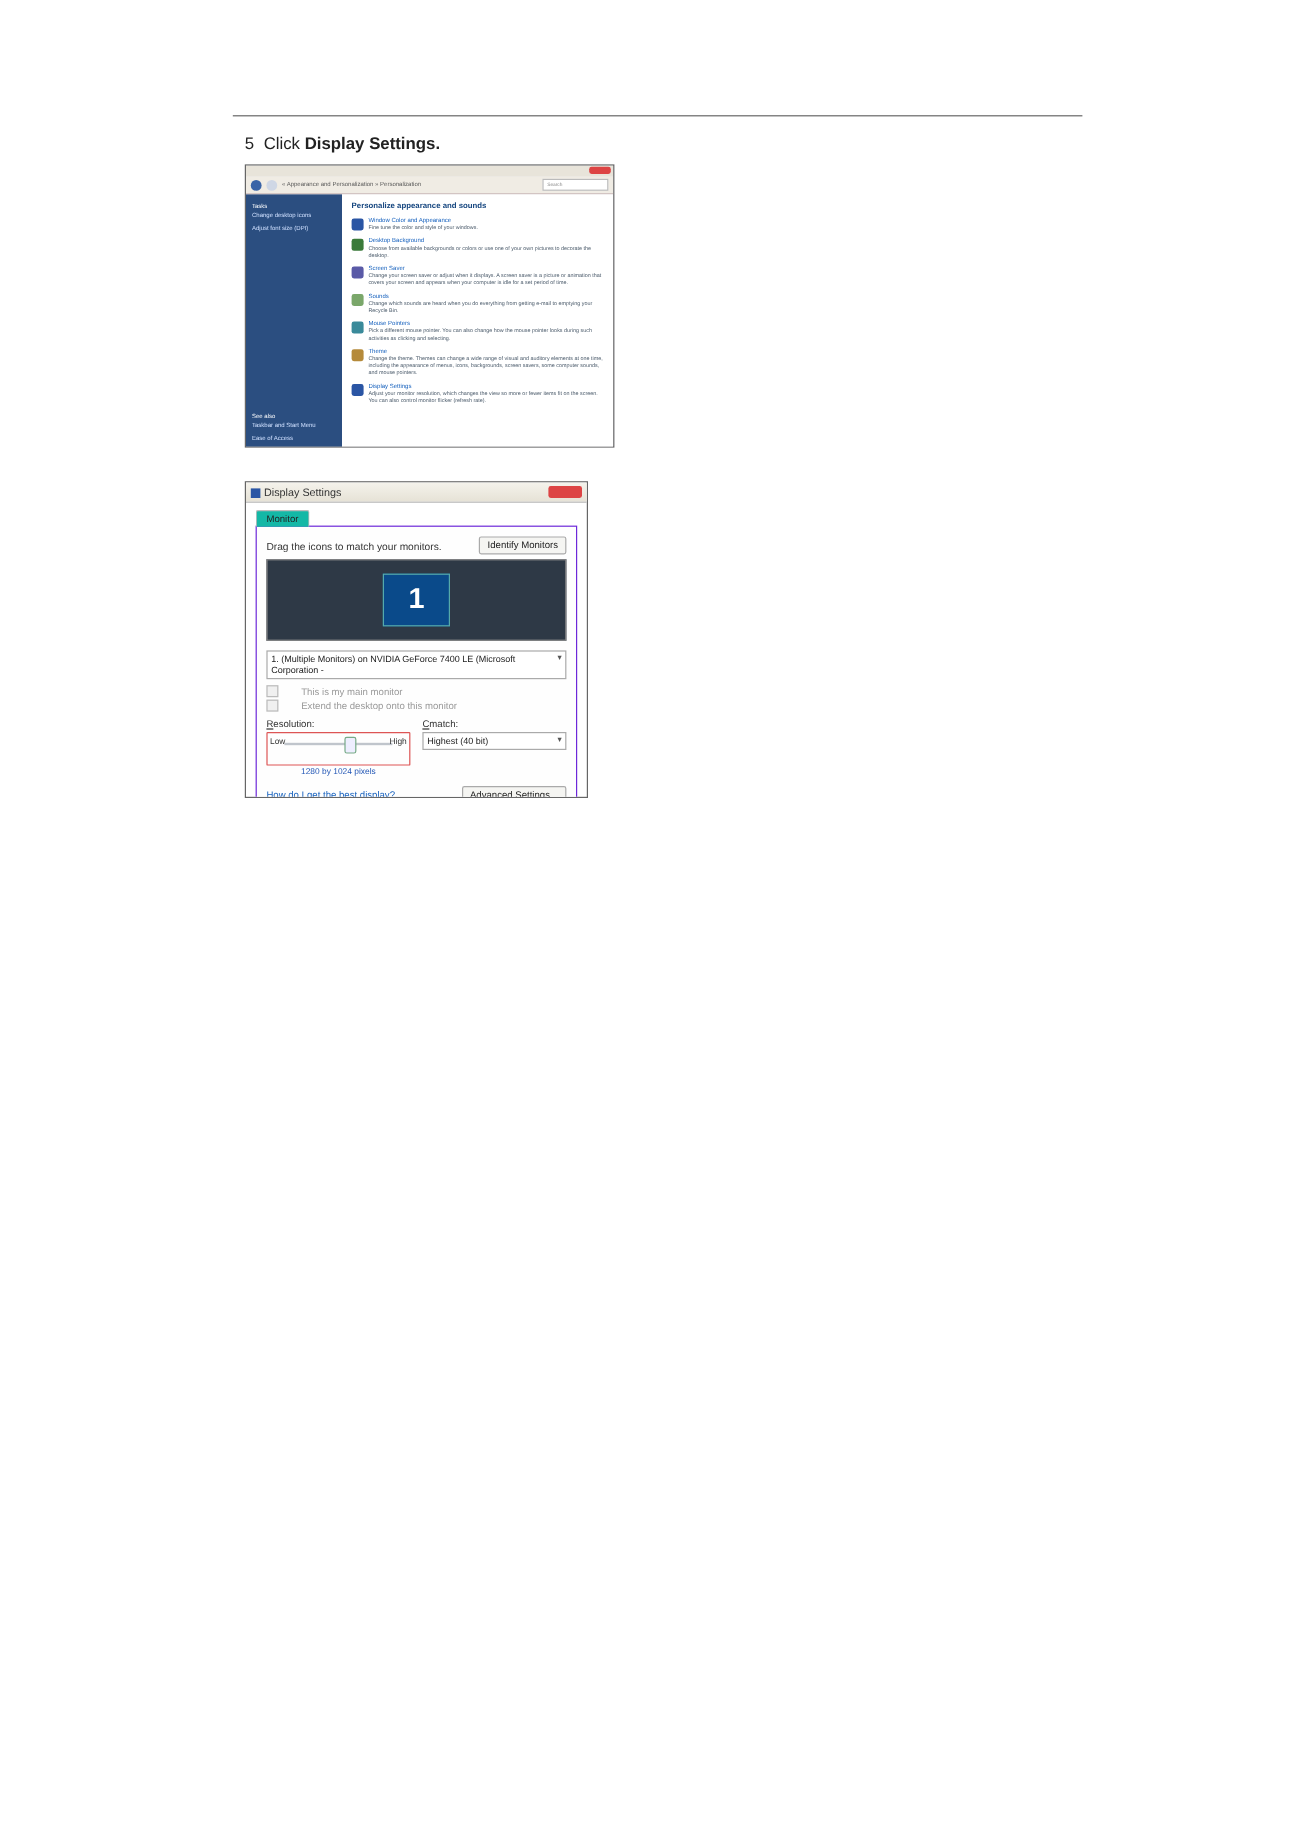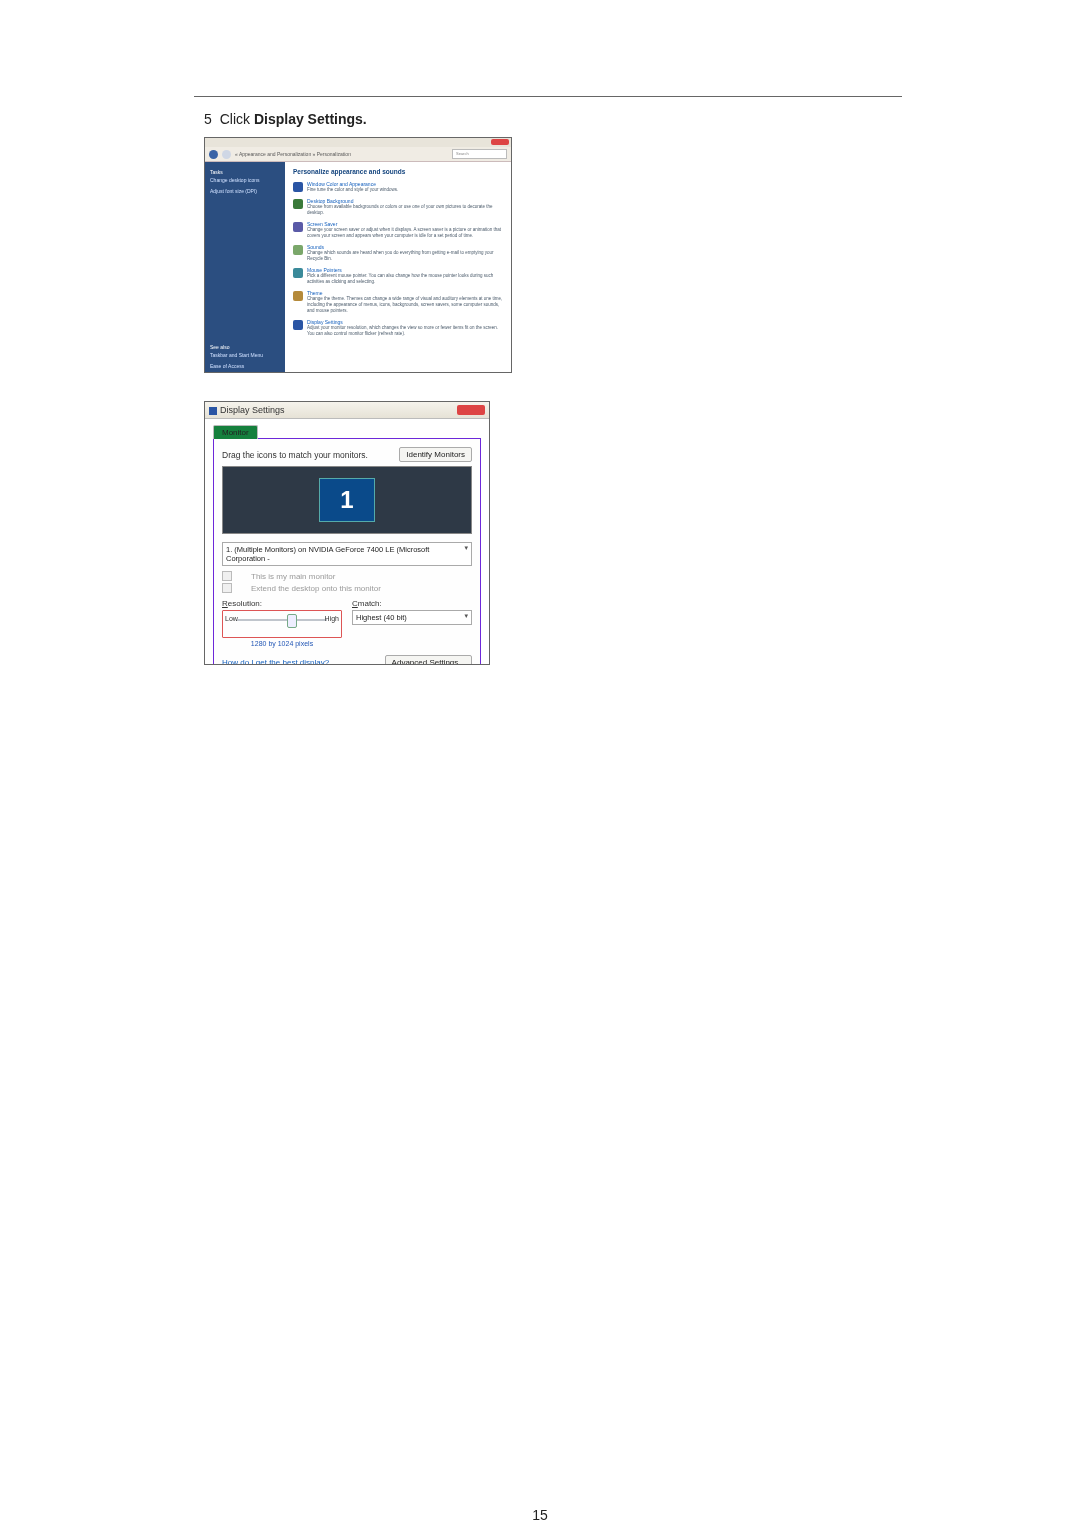--- a/index.html
+++ b/index.html
@@ -32,21 +32,21 @@
   .s1-txt .lnk{color:#1560bd;font-size:5px}
   .s1-txt .desc{color:#4a5a6a;font-size:4.5px;line-height:6px}
 
   
   .shot2{width:284px;height:262px;position:relative;background:#fff;font-size:9px;overflow:hidden}
   .s2-title{height:16px;background:linear-gradient(#f5f3ec,#e6e2d6);border-bottom:1px solid #bbb;display:flex;align-items:center;justify-content:space-between;padding:0 4px}
   .s2-title .t{font-size:9px;color:#333}
   .s2-title .g{width:8px;height:8px;background:#2a55a4;margin-right:3px;display:inline-block;vertical-align:middle}
   .s2-title .cl{width:28px;height:10px;background:#d44;border-radius:2px}
   .s2-inner{padding:6px 8px 0 8px}
-  .s2-tab{display:inline-block;border:1px solid #bbb;border-bottom:none;background:#15803d;padding:2px 8px;font-size:8px;border-radius:2px 2px 0 0}
+  .s2-tab{display:inline-block;border:1px solid #bbb;border-bottom:none;background:#14b8a6;padding:2px 8px;font-size:8px;border-radius:2px 2px 0 0}
   .s2-panel{border:1px solid #6d28d9;background:#fefefe;margin-top:-1px;padding:8px}
   .s2-row1{display:flex;justify-content:space-between;align-items:center;margin-bottom:4px}
   .s2-drag{font-size:8.5px;color:#333}
   .s2-btn{border:1px solid #aaa;background:#f5f5f2;font-size:8px;padding:2px 6px;border-radius:2px}
   .s2-canvas{height:66px;background:#2e3946;border:1px solid #888;margin:4px 0 8px 0;display:flex;align-items:center;justify-content:center}
   .s2-mon{width:54px;height:42px;background:#0a4a8a;border:1px solid #5aa;display:flex;align-items:center;justify-content:center;color:#fff;font-size:24px;font-weight:700}
   .s2-combo{border:1px solid #aaa;background:#fff;font-size:7.5px;padding:2px 3px;margin-bottom:5px;position:relative}
   .s2-combo:after{content:"▾";position:absolute;right:3px;top:1px;font-size:7px;color:#555}
   .s2-chk{font-size:8px;color:#9a9a9a;display:flex;align-items:center;gap:19px;margin-bottom:2px}
   .s2-chk .box{width:8px;height:8px;border:1px solid #bbb;background:#f0f0f0}
@@ -207,14 +207,13 @@
 
         <div class="s2-row2">
           <span class="s2-help">How do I get the best display?</span>
           <span class="s2-btn">Advanced Settings...</span>
         </div>
       </div>
     </div>
 
   </div>
 
-  <div class="page-num">15</div>
 </div>
 
 </body></html>

